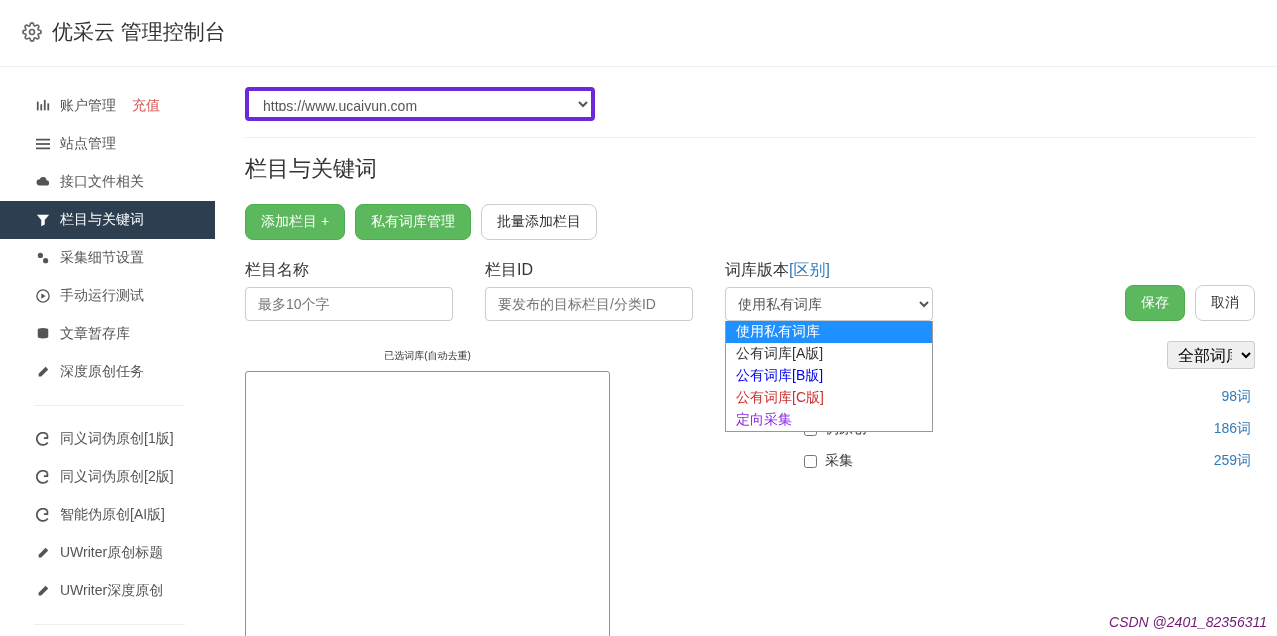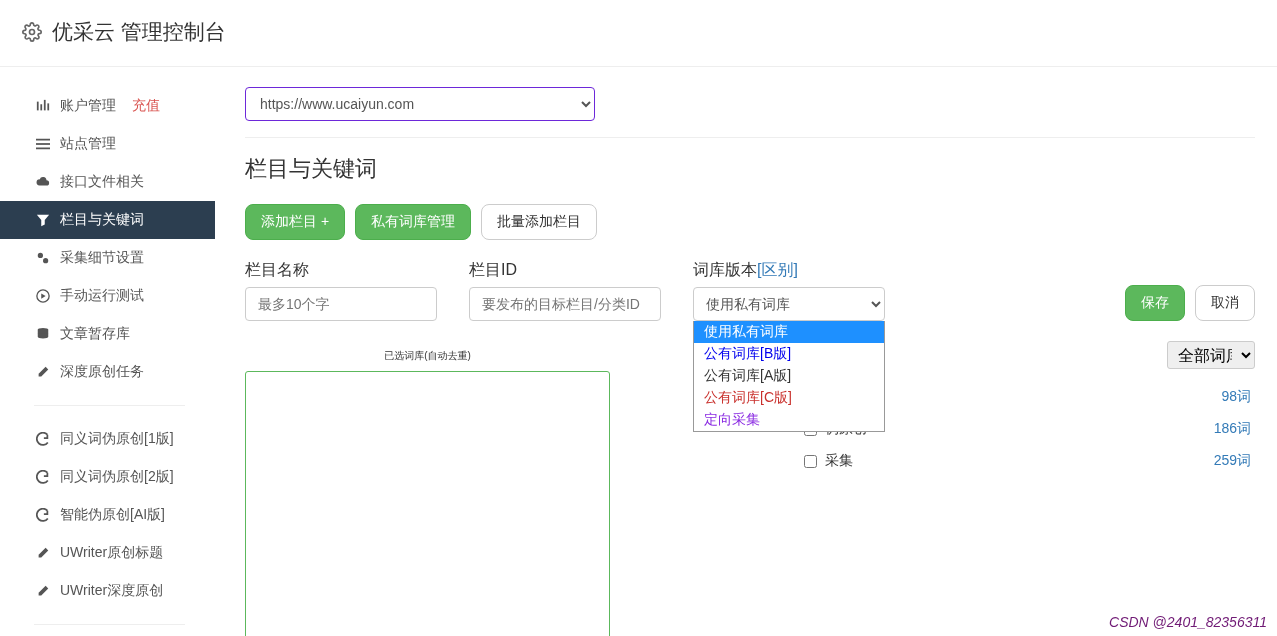--- a/index.html
+++ b/index.html
@@ -14,36 +14,36 @@
     .sidebar { width: 215px; padding: 0; flex-shrink: 0; }
     .sidebar-item { padding: 10px 16px 10px 36px; color: #555; cursor: pointer; display: flex; align-items: center; gap: 12px; font-size: 14px; position: relative; }
     .sidebar-item.active { background: #2c3e50; color: #fff; }
     .sidebar-item .icn { width: 14px; display: inline-flex; justify-content: center; position: absolute; left: 36px; }
     .sidebar-item .lbl { margin-left: 24px; }
     .sidebar-item .extra { color: #d9534f; margin-left: 4px; }
     .sidebar-sep { border-top: 1px solid #eee; margin: 14px 30px 14px 34px; }
     
     .main { flex: 1; padding: 0 22px 20px 30px; }
     
-    .site-select { width: 350px; padding: 6px 10px; border: 1px solid #6d28d9; border-radius: 4px; font-size: 14px; color: #555; background: #fff; height: 34px; }
+    .site-select { width: 350px; padding: 6px 10px; border: 4px solid #6d28d9; border-radius: 4px; font-size: 14px; color: #555; background: #fff; height: 34px; }
     
     .section-divider { border-top: 1px solid #eee; margin: 16px 0; }
     .section-title { font-size: 22px; color: #333; margin-bottom: 20px; font-weight: normal; }
     
     .btn-row { display: flex; gap: 10px; margin-bottom: 20px; }
     .btn { padding: 8px 15px; border-radius: 8px; border: 1px solid transparent; font-size: 14px; cursor: pointer; }
     .btn-green { background: #5cb85c; border-color: #4cae4c; color: #fff; }
     .btn-default { background: #fff; border-color: #ccc; color: #333; }
     
     .form-row { display: flex; gap: 20px; align-items: flex-end; }
     .form-group { display: flex; flex-direction: column; gap: 6px; }
     .form-label { font-size: 16px; color: #333; }
     .form-label .link { color: #337ab7; cursor: pointer; }
     .form-control { padding: 7px 12px; border: 1px solid #ccc; border-radius: 4px; font-size: 14px; color: #555; height: 34px; background: #fff; }
-    .w205 { width: 192px; }
+    .w205 { width: 208px; }
     
     select.form-control { appearance: menulist; padding: 6px 8px; }
     
     .dropdown-wrap { position: relative; }
     .dropdown-menu { position: absolute; top: 100%; left: 0; right: 0; background: #fff; border: 1px solid #999; border-top: none; z-index: 10; }
     .dropdown-item { padding: 2px 10px; font-size: 14px; cursor: pointer; }
     .dropdown-item.selected { background: #1e90ff; color: #fff; }
     .dropdown-item.blue { color: #0000ee; }
     .dropdown-item.red { color: #c9302c; }
     .dropdown-item.purple { color: #8a2be2; }
@@ -232,22 +232,22 @@
       <div class="form-group" style="margin-left:12px;">
         <label class="form-label">
           <span>词库版本</span><span class="link">[区别]</span>
         </label>
         <div class="dropdown-wrap">
           <select class="form-control w205">
             <option>使用私有词库</option>
           </select>
           <div class="dropdown-menu" id="dd-menu">
               <div class="dropdown-item selected">使用私有词库</div>
+              <div class="dropdown-item ">公有词库[A版]</div>
               <div class="dropdown-item blue">公有词库[B版]</div>
-              <div class="dropdown-item ">公有词库[A版]</div>
               <div class="dropdown-item red">公有词库[C版]</div>
               <div class="dropdown-item purple">定向采集</div>
             </div>
         </div>
       </div>
       <div class="action-btns">
         <button class="btn btn-green">保存</button>
         <button class="btn btn-default">取消</button>
       </div>
     </div>

